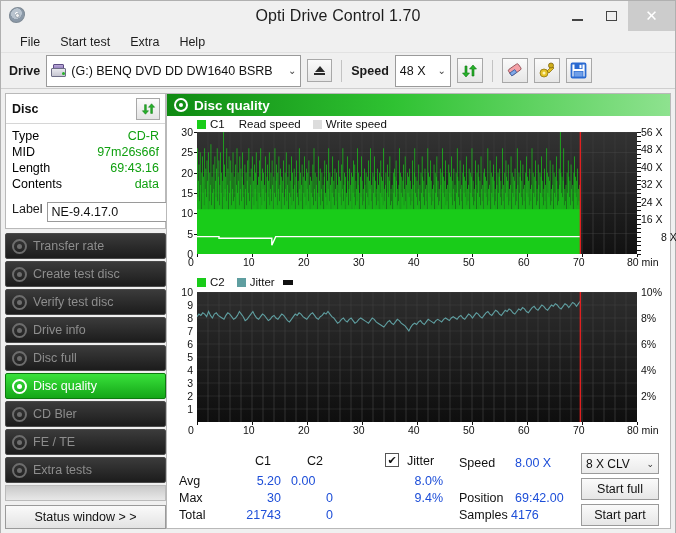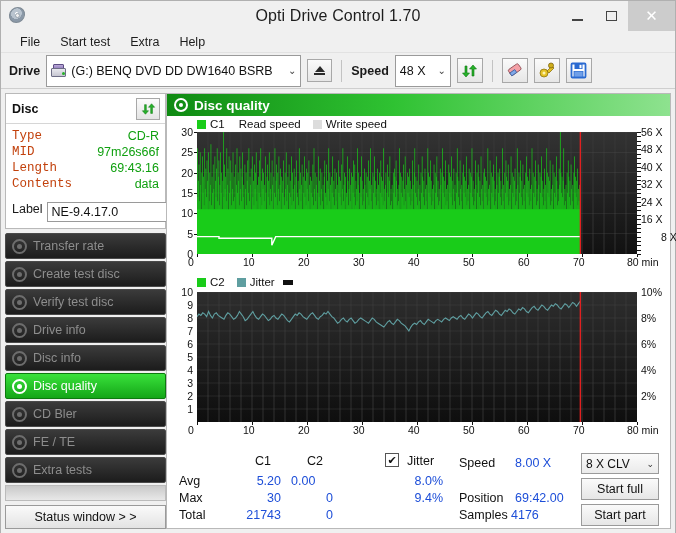--- a/index.html
+++ b/index.html
@@ -119,21 +119,21 @@
     padding:4px 5px 3px 6px; border-bottom:1px solid #d6d6d6;
   }
   .disc-head .t { font-weight:bold; font-size:12.5px; color:#111; }
   .refresh-btn {
     width:24px;height:22px;border:1px solid #a8a8a8;
     background:linear-gradient(#fbfbfb,#e4e4e4);
     display:flex;align-items:center;justify-content:center;
   }
   .disc-rows { padding:4px 6px 5px 6px; }
   .drow { display:flex; justify-content:space-between; font-size:12.5px; line-height:16px; }
-  .drow .k { color:#c2410c;font-family:Liberation Mono, monospace; }
+  .drow .k { color:#000000; }
   .drow .v { color:#10a010; }
   .label-row { display:flex; align-items:flex-start; gap:4px; margin-top:10px; }
   .label-row .k { font-size:12.5px; color:#1a1a1a; }
   .label-input {
     flex:1; height:20px; border:1px solid #9a9a9a; background:#fff;
     font-size:12.5px; color:#111; padding:1px 4px; line-height:16px;
   }
   .disc-btn {
     width:23px;height:21px;border:1px solid #a8a8a8;
     background:linear-gradient(#fbfbfb,#e4e4e4);
@@ -380,21 +380,21 @@
         <div class="nav-item">
           <span class="nav-icon">
               <span class="ring"></span>
             </span>
           <span>Drive info</span>
         </div>
         <div class="nav-item">
           <span class="nav-icon">
               <span class="ring"></span>
             </span>
-          <span>Disc info</span>
+          <span>Disc full</span>
         </div>
         <div class="nav-item active">
           <span class="nav-icon">
               <span class="ring"></span>
             </span>
           <span>Disc quality</span>
         </div>
         <div class="nav-item">
           <span class="nav-icon">
               <span class="ring"></span>

